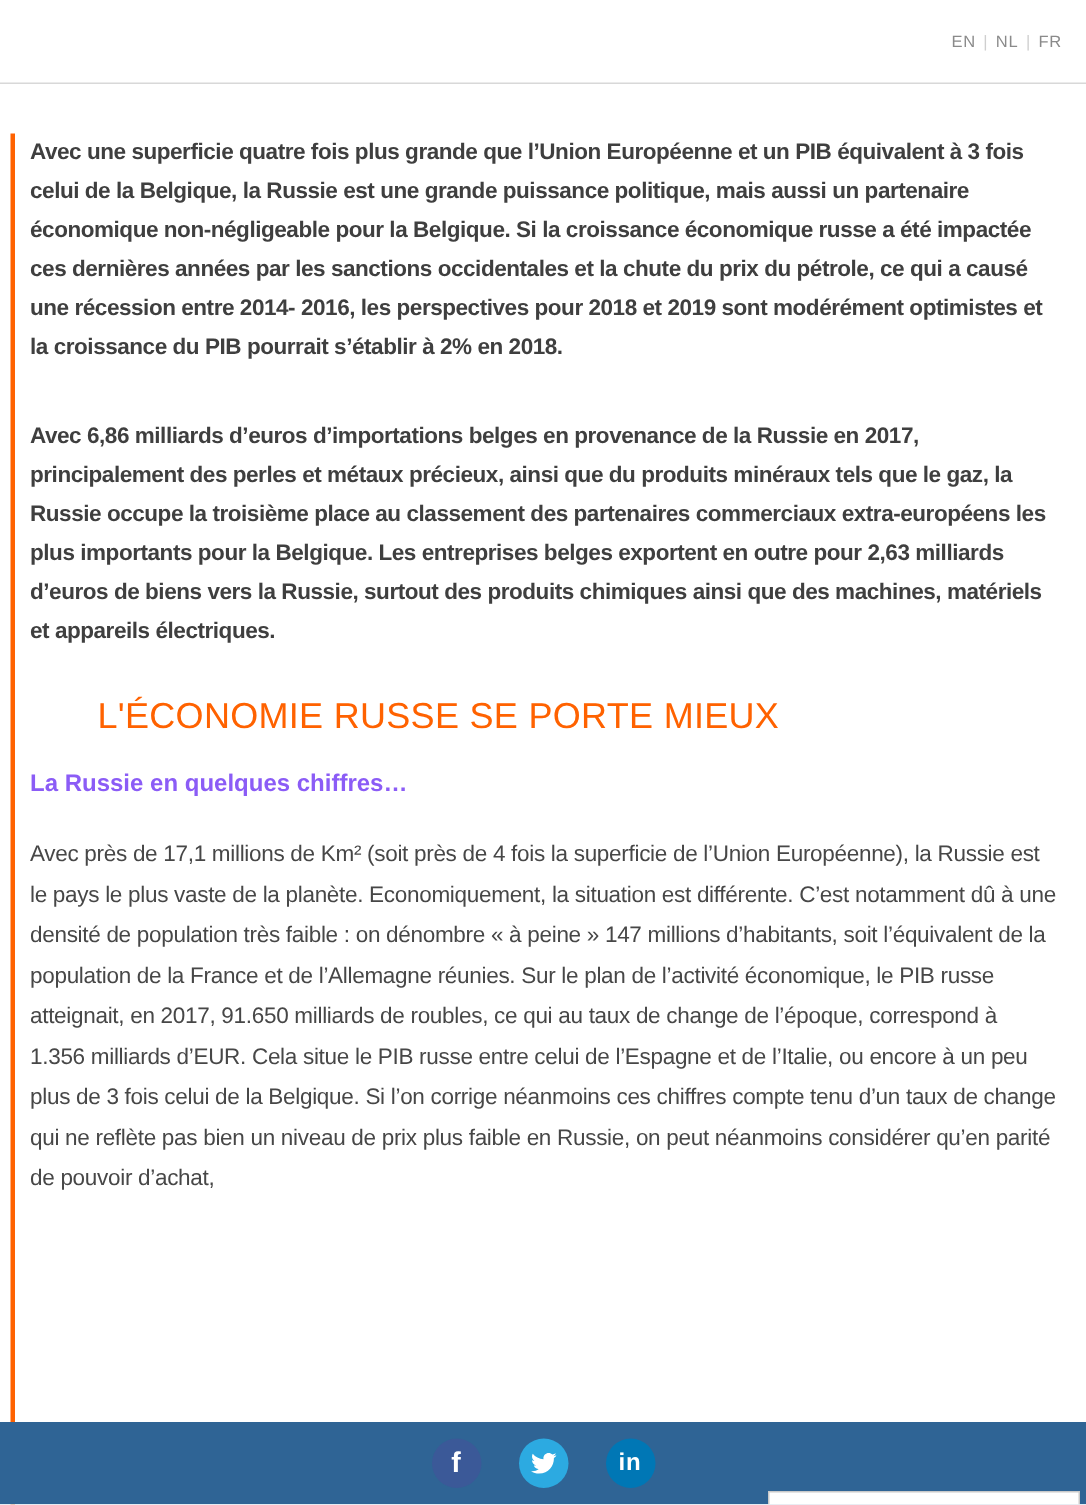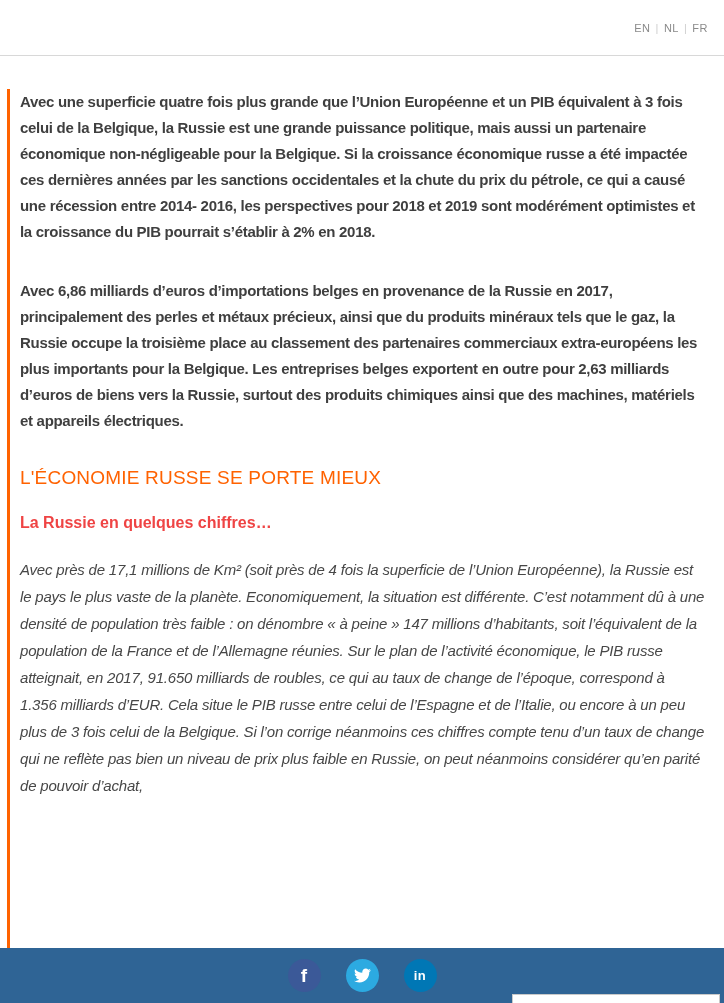--- a/index.html
+++ b/index.html
@@ -22,34 +22,34 @@
   .langs a { color:#8a8a8a; text-decoration:none;text-align:center; }
   .langs .sep { color:#cfcfcf; margin:0 5px; font-weight:normal; }
 
   
   .main { margin-left:7px; border-left:3px solid #ff6200; padding:0 19px 0 10px;
           min-height:947px; }
   .title { margin-top:22px; color:#ff6200; font-size:33px; line-height:47px; font-weight:400;
            letter-spacing:-1px; }
   .lead { margin-top:33px; color:#3f3f3f; font-weight:bold; font-size:15px; line-height:26px;
           letter-spacing:-.3px; }
-  .section { margin-top:34px; color:#ff6200; font-size:19px; line-height:20px; font-weight:400;
-             letter-spacing:.2px; }
-  .subhead { margin-top:26px; color:#ef4444; font-size:16px; font-weight:bold; line-height:18px; }
-  .body-p { margin-top:24px; color:#474747; font-size:15px; line-height:27px; letter-spacing:-.2px;font-style:italic; }
+  .section { margin-top:34px; color:#ff6200; font-size:24px; line-height:20px; font-weight:400;
+             letter-spacing:.2px;margin-left:45px; }
+  .subhead { margin-top:26px; color:#8b5cf6; font-size:16px; font-weight:bold; line-height:18px; }
+  .body-p { margin-top:24px; color:#474747; font-size:15px; line-height:27px; letter-spacing:-.2px; }
 
   
   .share-bar { position:absolute; left:0; right:0; bottom:0; height:55px; background:#2f6495;
                display:flex; align-items:center; justify-content:center; gap:25px; z-index:5; }
   .circle { width:33px; height:33px; border-radius:50%; display:flex; align-items:center;
             justify-content:center; color:#fff; text-decoration:none; flex:0 0 auto; }
   .circle.fb { background:#3b5998; font-size:19px; font-weight:bold; }
   .circle.tw { background:#2caae1; }
   .circle.tw svg { width:17px; height:17px; fill:#fff; }
-  .circle.li { background:#0077b5; font-size:13px; font-weight:bold; letter-spacing:.5px; }
+  .circle.li { background:#0077b5; font-size:16px; font-weight:bold; letter-spacing:.5px; }
 
   .cookie-peek { position:absolute; right:4px; bottom:0; width:208px; height:9px; background:#fff;
                  border:1px solid #c9c9c9; border-bottom:none; z-index:6; }
 </style>
 </head>
 <body>
 
 <div class="page">
 
   <header class="header">

